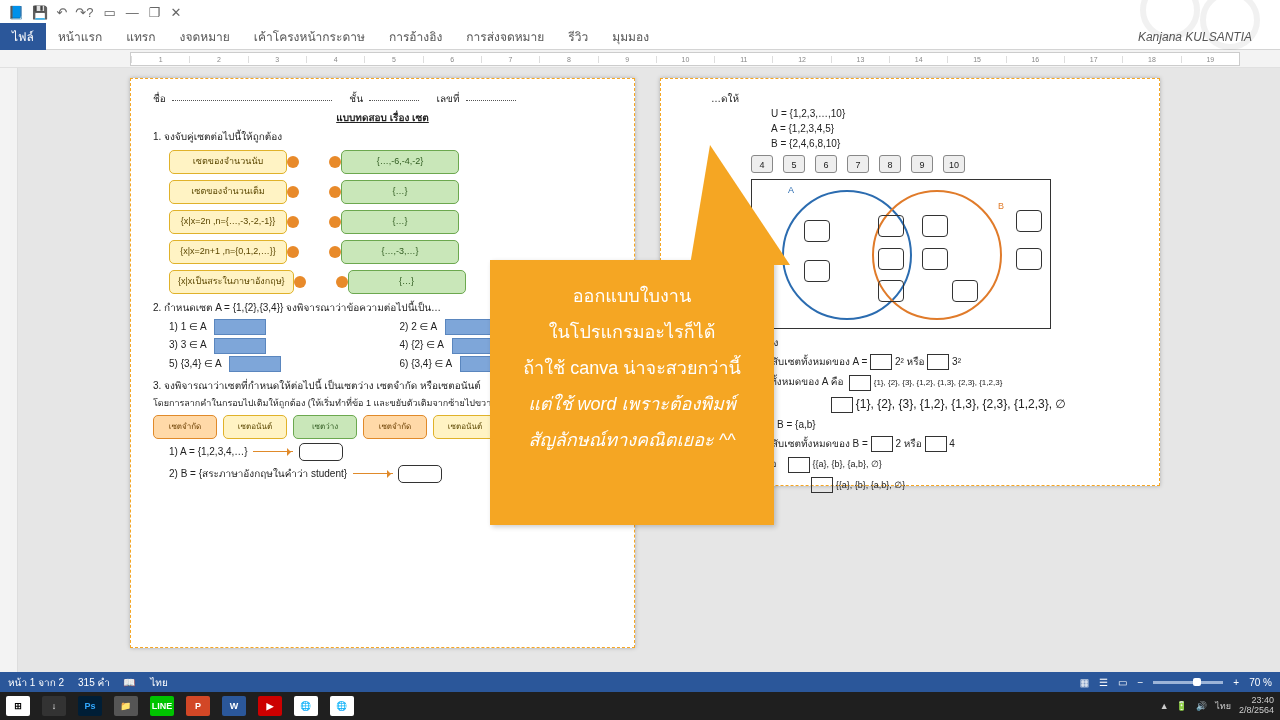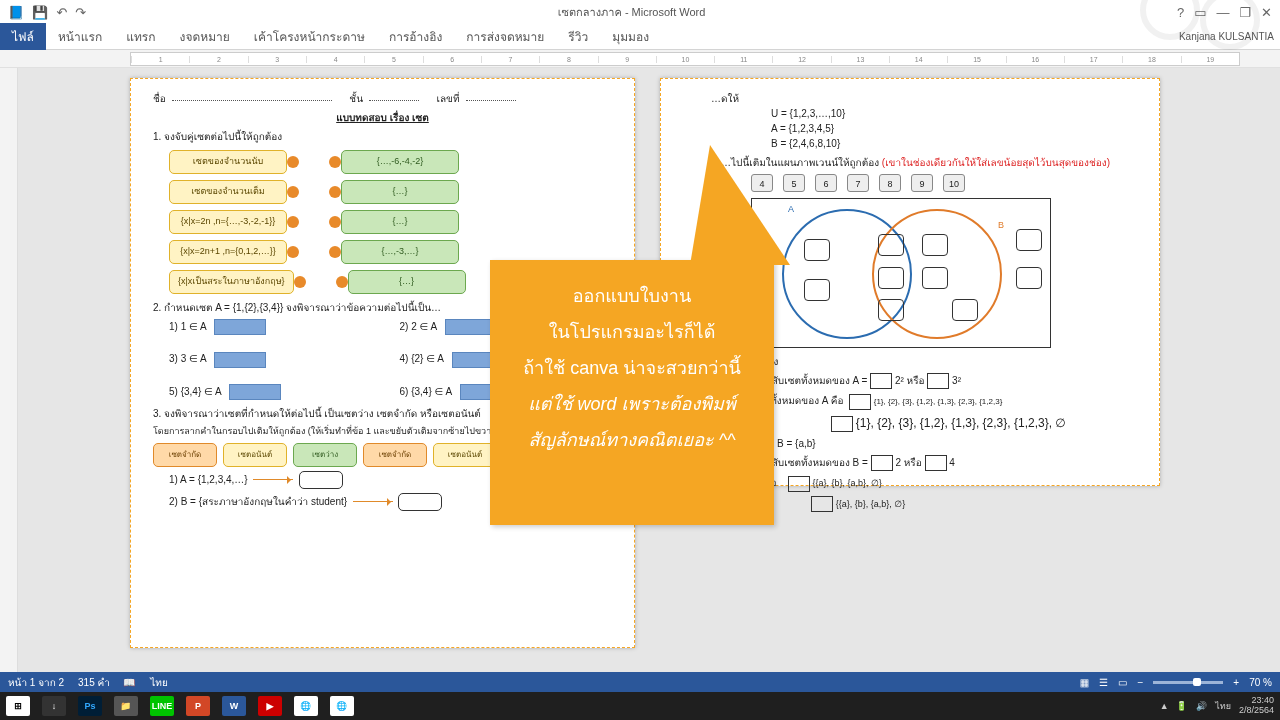--- a/index.html
+++ b/index.html
@@ -5,21 +5,21 @@
 * { margin:0; padding:0; box-sizing:border-box; font-family:"Segoe UI",Tahoma,sans-serif; }
 body { width:1280px; height:720px; overflow:hidden; background:#fff; position:relative; }
 .titlebar { height:24px; background:#fff; display:flex; align-items:center; font-size:11px; color:#666; }
 .qat { display:flex; gap:8px; padding-left:8px; align-items:center; }
 .qat span { font-size:13px; color:#666; cursor:pointer; }
 .titlecenter { flex:1; text-align:center; color:#555; font-size:11px; }
 .winbtns { display:flex; gap:10px; padding-right:8px; color:#666; font-size:13px; }
 .ribbon-tabs { height:26px; background:#fff; display:flex; align-items:center; border-bottom:1px solid #d4d4d4; font-size:12px; }
 .rtab { padding:4px 12px; color:#555; cursor:pointer; }
 .rtab.active { background:#2b579a; color:#fff; }
-.userbox { margin-left:auto; padding-right:6px; color:#555; font-size:10px; }
+.userbox { margin-left:auto; padding-right:28px; color:#555; font-size:12px;font-style:italic; }
 .ruler-area { height:18px; background:#f3f3f3; border-bottom:1px solid #e0e0e0; position:relative; }
 .ruler-h { position:absolute; left:130px; right:40px; top:2px; height:14px; background:#fff; border:1px solid #ccc; font-size:7px; color:#888; display:flex; align-items:center; }
 .ruler-h span { flex:1; text-align:center; border-left:1px solid #ddd; }
 .workspace { position:absolute; top:68px; bottom:48px; left:0; right:0; background:#e6e6e6; overflow:hidden;padding-left:18px; }
 .ruler-v { position:absolute; left:0; top:0; width:18px; bottom:0; background:#f3f3f3; border-right:1px solid #ddd; }
 .page { position:absolute; top:10px; background:#fff; box-shadow:0 0 4px rgba(0,0,0,.25); border:1px dashed #f5a623; }
 .page1 { left:130px; width:505px; height:570px; }
 .page2 { left:660px; width:500px; height:408px; }
 .doc { padding:12px 22px; font-size:10px; color:#222; line-height:1.5; }
 .doc .hdr { display:flex; gap:6px; font-size:10px; }
@@ -68,21 +68,20 @@
     <div style="right:20px;top:-10px"></div>
   </div>
 
 <div class="titlebar">
   <div class="qat">
     <span>📘</span>
     <span>💾</span>
     <span>↶</span>
     <span>↷</span>
   </div>
-  <div class="titlecenter">เซตกลางภาค - Microsoft Word</div>
   <div class="winbtns">
     <span>?</span>
     <span>▭</span>
     <span>—</span>
     <span>❐</span>
     <span>✕</span>
   </div>
 </div>
 
 <div class="ribbon-tabs">
@@ -165,21 +164,21 @@
           </div>
           <div class="row" style="margin-left: 16px;">
             <span class="pill yel">{x|xเป็นสระในภาษาอังกฤษ}</span>
             <span class="dot"></span>
             <span style="width:30px"></span>
             <span class="dot"></span>
             <span class="pill grn">{…}</span>
           </div>
         </div>
       <div class="q">2.  กำหนดเซต A = {1,{2},{3,4}} จงพิจารณาว่าข้อความต่อไปนี้เป็น…</div>
-      <div style="display:grid;grid-template-columns:1fr 1fr;gap:16px 18px;margin-left:16px" id="q2grid">
+      <div style="display:grid;grid-template-columns:1fr 1fr;gap:2px 18px;margin-left:16px" id="q2grid">
           <div><span>1) 1 ∈ A</span> &nbsp; <span class="bluebox"></span></div>
           <div><span>2) 2 ∈ A</span> &nbsp; <span class="bluebox"></span></div>
           <div><span>3) 3 ∈ A</span> &nbsp; <span class="bluebox"></span></div>
           <div><span>4) {2} ∈ A</span> &nbsp; <span class="bluebox"></span></div>
           <div><span>5) {3,4} ∈ A</span> &nbsp; <span class="bluebox"></span></div>
           <div><span>6) {3,4} ∈ A</span> &nbsp; <span class="bluebox"></span></div>
         </div>
       <div class="q" style="margin-top:6px">3.  จงพิจารณาว่าเซตที่กำหนดให้ต่อไปนี้ เป็นเซตว่าง เซตจำกัด หรือเซตอนันต์</div>
       <div class="q" style="font-size:9px"><span>โดยการลากคำในกรอบไปเติมให้ถูกต้อง (ให้เริ่มทำที่ข้อ 1 และขยับตัวเติมจากซ้ายไปขวา)</span></div>
       <div id="q3pills" style="display:flex;gap:6px;margin:4px 0">
@@ -194,21 +193,20 @@
       <div class="q" style="margin-left:16px"><span>2)  B = {สระภาษาอังกฤษในคำว่า student}</span> &nbsp;<span class="arrow"></span>&nbsp; <span class="ansbox"></span></div>
     </div>
   </div>
 
   <div class="page page2">
     <div class="doc" style="padding-left:90px">
       <div style="margin-left:-40px;display:inline">…ดให้</div>
       <div style="margin-left:20px">U  =  {1,2,3,…,10}</div>
       <div style="margin-left:20px">A  =  {1,2,3,4,5}</div>
       <div style="margin-left:20px">B  =  {2,4,6,8,10}</div>
-      <div class="q" style="margin-left:-30px"><span>…ไปนี้เติมในแผนภาพเวนน์ให้ถูกต้อง</span> <span class="redtext">(เขาในช่องเดียวกันให้ใส่เลขน้อยสุดไว้บนสุดของช่อง)</span></div>
       <div id="numrow" style="display:flex;gap:10px;margin:4px 0">
           <span class="nbox">4</span>
           <span class="nbox">5</span>
           <span class="nbox">6</span>
           <span class="nbox">7</span>
           <span class="nbox">8</span>
           <span class="nbox">9</span>
           <span class="nbox">10</span>
         </div>
       <div class="vennwrap">

